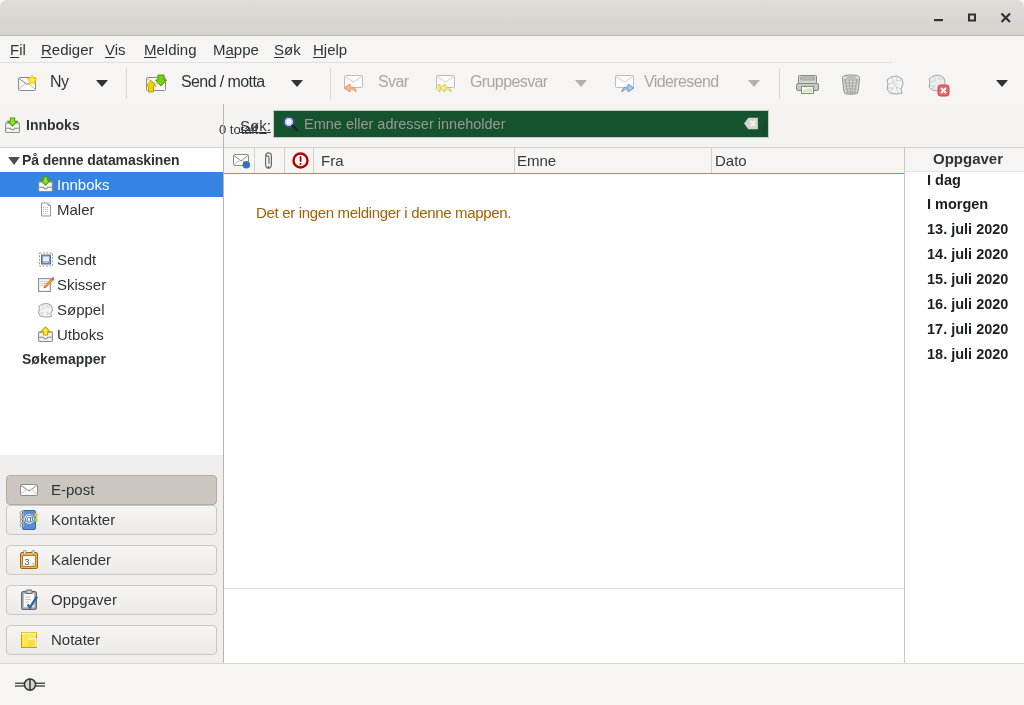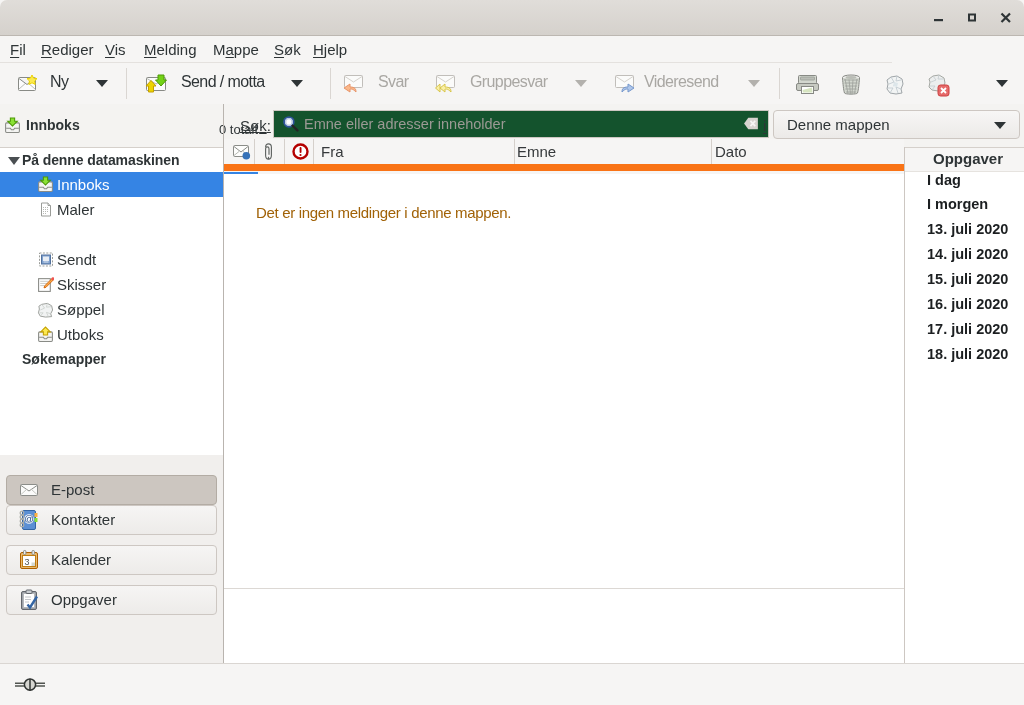--- a/index.html
+++ b/index.html
@@ -13,38 +13,38 @@
 .mi u,.ilbl,.soklbl u{text-decoration:underline;text-underline-offset:2px;}
 .toolbar{position:absolute;top:63px;left:0;width:1024px;height:41px;background:#f6f5f4;border-bottom:1px solid #dad6d2;}
 .tbtxt{position:absolute;font-size:16px;letter-spacing:-0.6px;color:#2e3436;top:0;height:38px;line-height:38px;}
 .tbtxt.dis{color:#a9a7a3;}
 .tsep{position:absolute;top:5px;width:1px;height:31px;background:#dad6d2;}
 .arr{position:absolute;width:0;height:0;border-left:6px solid transparent;border-right:6px solid transparent;border-top:7px solid #2e3436;top:17px;}
 .arr.dis{border-top-color:#b3b1ad;}
 .row2{position:absolute;top:104px;left:0;width:1024px;height:43px;background:#f4f3f1;border-bottom:1px solid #d5d0cb;box-sizing:content-box;}
 .sideheadtxt{position:absolute;left:26px;top:0;height:43px;line-height:43px;font-weight:bold;font-size:14px;}
 .tree{position:absolute;top:148px;left:0;width:223px;height:307px;background:#ffffff;}
-.trow{position:absolute;left:0;width:223px;height:25px;line-height:25px;font-size:15px;padding-left:35px;}
+.trow{position:absolute;left:0;width:223px;height:25px;line-height:25px;font-size:15px;}
 .trow .lbl{position:absolute;left:57px;top:0;}
 .trow.sel{background:#3584e4;}
 .switcher{position:absolute;top:455px;left:0;width:223px;height:208px;background:#f1efed;}
 .swbtn{position:absolute;left:6px;width:209px;height:28px;border:1px solid #cdc7c2;border-radius:4px;background:linear-gradient(to bottom,#f6f5f4,#edebe9);font-size:15px;color:#2e3436;}
 .swbtn.sel{background:#ccc6c0;border-color:#b3aca4;}
 .swbtn .lbl{position:absolute;left:44px;top:0;height:28px;line-height:28px;}
 .swbtn svg{position:absolute;left:11px;top:3px;}
 .statusbar{position:absolute;top:663px;left:0;width:1024px;height:42px;background:#f6f5f4;border-top:1px solid #dad6d2;}
 .vb1{position:absolute;top:104px;left:223px;width:1px;height:559px;background:#b9b4af;}
 .vb2{position:absolute;top:147px;left:904px;width:1px;height:516px;background:#cdc7c2;}
 .soklbl{position:absolute;left:240px;top:104px;height:43px;line-height:43px;font-size:15px;text-decoration:underline;}
 .entry{position:absolute;left:273px;top:110px;width:482px;height:26px;background:#14532d;border:1px solid #cdc7c2;border-radius:0;padding-left:12px;}
 .ph{position:absolute;left:30px;top:0;height:26px;line-height:26px;font-size:14.5px;color:#9b9994;}
 .combo{position:absolute;left:773px;top:110px;width:245px;height:27px;background:linear-gradient(to bottom,#f7f6f5,#eceae8);border:1px solid #cdc7c2;border-radius:4px;font-size:15px;}
 .combo .lbl{position:absolute;left:13px;top:0;height:27px;line-height:27px;}
 .ilbl{position:absolute;left:763px;top:104px;height:43px;line-height:43px;font-size:15px;}
-.lhead{position:absolute;top:139px;left:224px;width:680px;height:25px;background:#f6f5f4;border-bottom:7px solid #f97316;}
+.lhead{position:absolute;top:148px;left:224px;width:680px;height:25px;background:#f6f5f4;border-bottom:7px solid #f97316;}
 .hsep{position:absolute;top:0;width:1px;height:25px;background:#d5d0cb;}
 .htxt{position:absolute;top:0;height:25px;line-height:25px;font-size:15px;color:#36393b;}
 .listbody{position:absolute;top:174px;left:224px;width:680px;height:489px;background:#ffffff;}
 .emptymsg{position:absolute;left:32px;top:30px;font-size:15px;letter-spacing:-0.33px;color:#a16207;}
 .split{position:absolute;top:414px;left:0;width:680px;height:1px;background:#dcd8d4;}
 .tasks{position:absolute;top:148px;left:905px;width:119px;height:515px;background:#ffffff;}
 .thead{position:absolute;top:0;left:0;width:119px;height:23px;line-height:21px;background:#f6f5f4;text-align:center;text-indent:7px;font-weight:bold;font-size:15px;border-bottom:1px solid #e6e3df;}
 .task{position:absolute;left:22px;width:97px;height:25px;line-height:25px;font-weight:bold;font-size:14.5px;color:#1c1f21;}
 </style>
 </head>
@@ -155,26 +155,20 @@
         <circle cx="6.5" cy="6.5" r="3" fill="none" stroke="#b7c8e2" stroke-width="1.2"></circle>
         <path d="M10 10 L14.5 14.5" stroke="#252525" stroke-width="2.2" stroke-linecap="round"></path>
       </svg>
       <div class="ph">Emne eller adresser inneholder</div>
       <svg style="position:absolute;right:8px;top:4px" width="17" height="17" viewBox="0 0 16 16">
         <path d="M5 2.5 L14 2.5 L14 13.5 L5 13.5 L1 8 Z" fill="#d7d3cf"></path>
         <path d="M7 5.5 L11.5 10.5 M11.5 5.5 L7 10.5" stroke="#f6f5f4" stroke-width="1.6"></path>
       </svg>
     </div>
     <div class="ilbl" style="top:0">i</div>
-    <div class="combo" style="top:6px">
-      <div class="lbl">Denne mappen</div>
-      <svg style="position:absolute;right:12px;top:10px" width="14" height="9">
-          <path d="M1 1 L13 1 L7 8 Z" fill="#2e3436"></path>
-        </svg>
-    </div>
   </div>
 
   <div class="tree">
     <div class="trow" style="top:0;font-weight:bold;font-size:14px;letter-spacing:-0.1px">
       <svg class="abs" style="left:8px;top:9px" width="12" height="9">
           <path d="M0 0 L12 0 L6 8 Z" fill="#4a4f52"></path>
         </svg>
       <span style="position:absolute;left:22px">På denne datamaskinen</span>
     </div>
     <div class="trow sel" style="top:24px"></div>
@@ -268,20 +262,29 @@
     </div>
     <div class="swbtn" style="top:130px">
       <svg width="22" height="22" viewBox="0 0 22 22">
         <rect x="3.5" y="2.5" width="15" height="18" rx="1.5" fill="#9ea2a8" stroke="#62666c"></rect>
         <rect x="5.5" y="4.5" width="11" height="14" fill="#ffffff" stroke="#b5b8bc"></rect>
         <rect x="8" y="1" width="6" height="3.5" rx="1" fill="#c8ccd0" stroke="#62666c"></rect>
         <path d="M7 8 h6 M7 10.5 h6 M7 13 h4" stroke="#c3c6ca" stroke-width="1"></path>
         <path d="M9.5 15.5 L12 18.5 L19 7.5" fill="none" stroke="#3465a4" stroke-width="2.4"></path>
       </svg>
       <span class="lbl">Oppgaver</span>
+    </div>
+    <div class="swbtn" style="top:170px">
+      <svg width="22" height="22" viewBox="0 0 22 22">
+        <rect x="3.5" y="3.5" width="15" height="15" fill="#fce94f" stroke="#c4a000"></rect>
+        <path d="M3.5 3.5 L18.5 3.5 L18.5 5.5 L3.5 5.5 Z" fill="#fcf3a1"></path>
+        <rect x="9.8" y="9.8" width="8.2" height="8.2" fill="#f5de4c"></rect>
+        <path d="M9.8 9.8 h8.2 v8.2" fill="none" stroke="#fdf6ba" stroke-width="1.4"></path>
+      </svg>
+      <span class="lbl">Notater</span>
     </div>
   </div>
 
   <div class="statusbar">
     <svg class="abs" style="left:15px;top:14px" width="30" height="14" viewBox="0 0 30 14">
       <path d="M0 5.2 L9.5 5.2 M0 8 L9.5 8 M20.5 5.2 L30 5.2 M20.5 8 L30 8" stroke="#50544f" stroke-width="1.5"></path>
       <circle cx="15" cy="6.6" r="5.6" fill="#d6d6d1" stroke="#303432" stroke-width="1.5"></circle>
       <path d="M15 0.8 L15 12.4" stroke="#303432" stroke-width="1.5"></path>
     </svg>
   </div>

